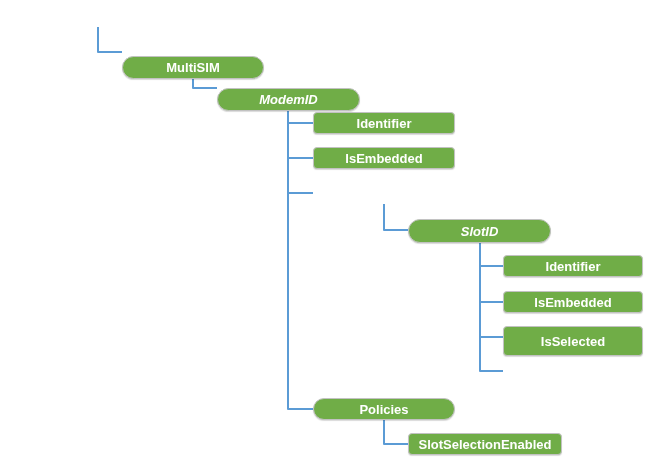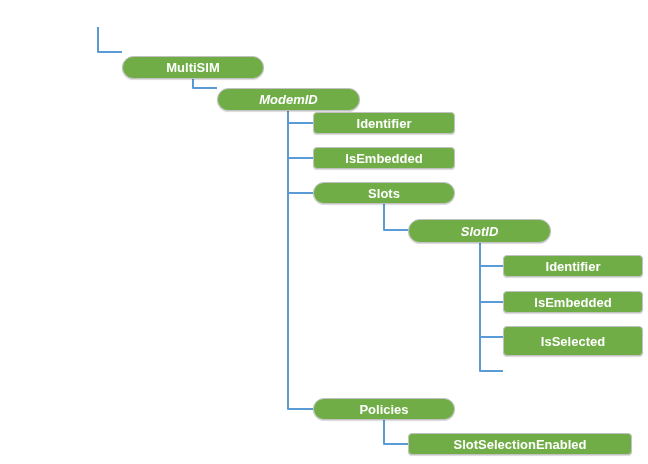--- a/index.html
+++ b/index.html
@@ -49,28 +49,27 @@
 
 
   <div class="node pill" style="left:122px;top:56px;width:142px;height:23px;">MultiSIM</div>
 
   <div class="node pill dynamic" style="left:217px;top:76px;width:143px;height:23px;margin-top:12px;">ModemID</div>
 
   <div class="node rect" style="left:313px;top:112px;width:142px;height:22px;">Identifier</div>
 
   <div class="node rect" style="left:313px;top:147px;width:142px;height:22px;">IsEmbedded</div>
 
-  <div class="node pill" style="left:313px;top:182px;width:142px;height:22px;">Slots</div>
 
   <div class="node pill dynamic" style="left:408px;top:219px;width:143px;height:24px;text-align:center;">SlotID</div>
 
   <div class="node rect" style="left:503px;top:255px;width:140px;height:22px;">Identifier</div>
 
   <div class="node rect" style="left:503px;top:291px;width:140px;height:22px;">IsEmbedded</div>
 
   <div class="node rect" style="left:503px;top:326px;width:140px;height:30px;">IsSelected</div>
 
 
   <div class="node pill" style="left:313px;top:398px;width:142px;height:22px;">Policies</div>
 
-  <div class="node rect" style="left:408px;top:433px;width:224px;height:22px;">SlotSelectionEnabled</div>
+  <div class="node rect" style="left:408px;top:433px;width:154px;height:22px;">SlotSelectionEnabled</div>
 
 </div>
 
 </body></html>

